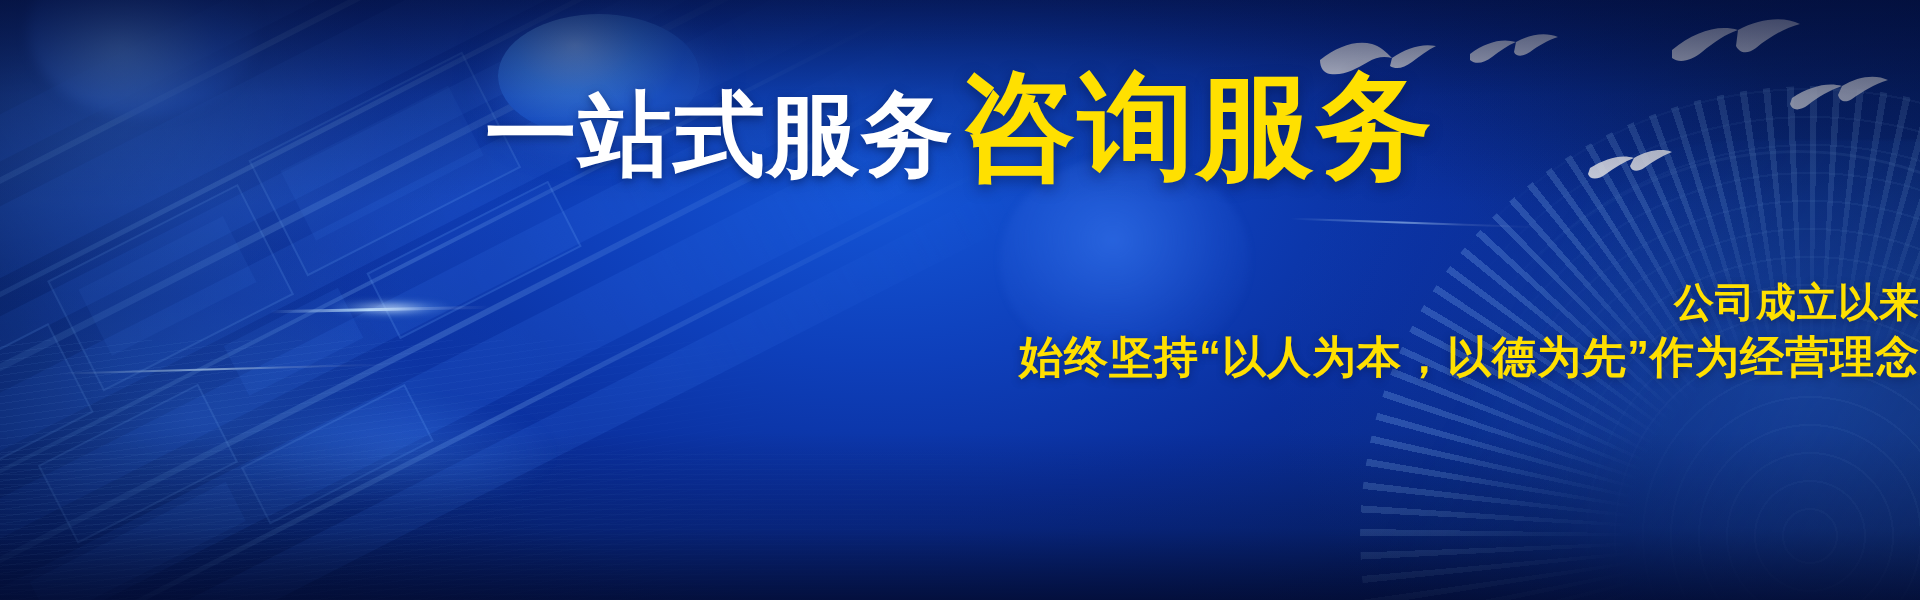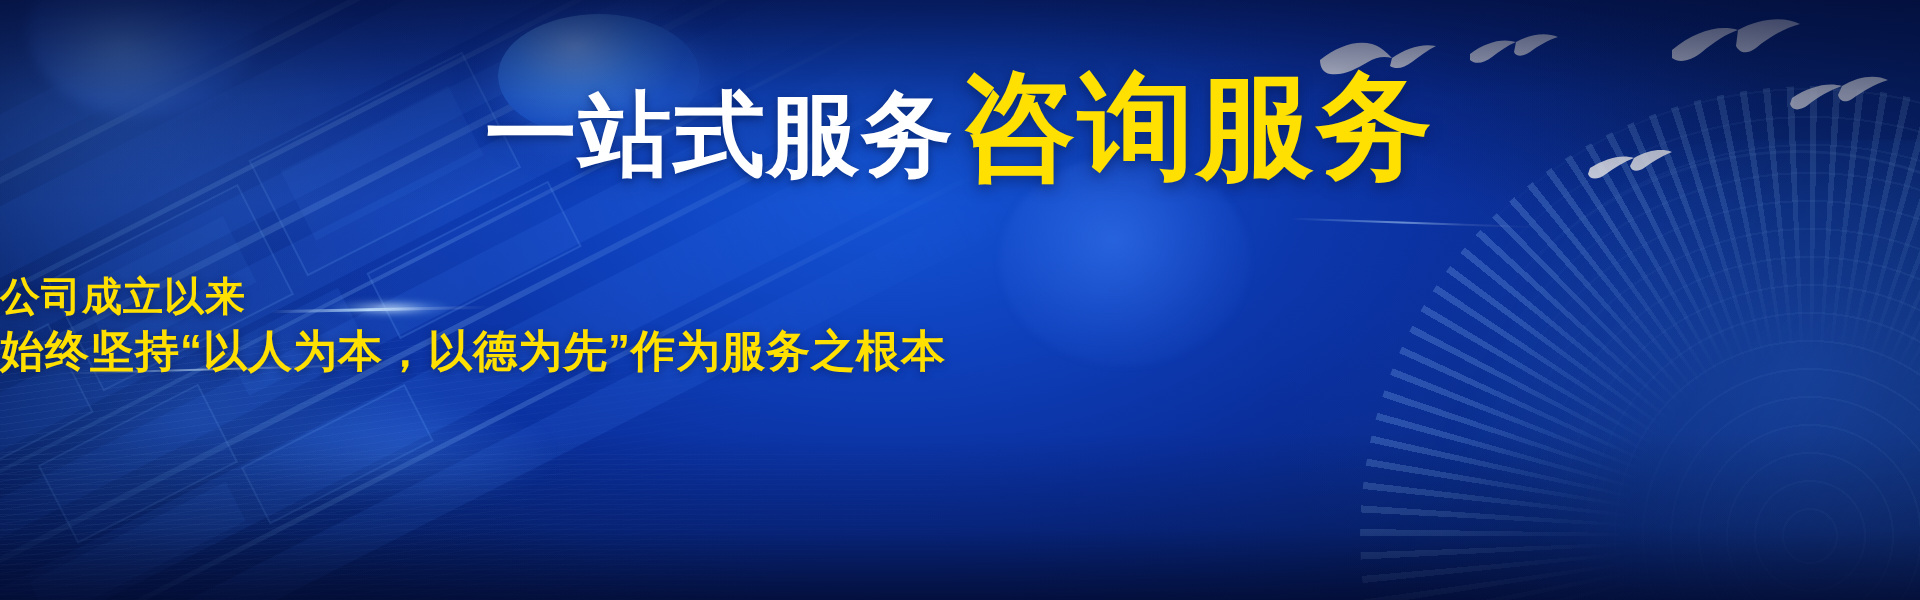--- a/index.html
+++ b/index.html
@@ -258,22 +258,22 @@
     color: #ffe000;
     letter-spacing: 3px;
     line-height: 1;
     margin-left: 4px;
     text-shadow: 0 4px 14px rgba(0,18,70,0.50);
   }
 
   .subtext {
     position: absolute;
     left: 0; right: 0;
-    top: 270px;
-    text-align: left;
+    top: 276px;
+    text-align: right;
     color: #ffe000;
     font-weight: 700;
     letter-spacing: 1px;
     text-shadow: 0 2px 8px rgba(0,16,60,0.45);
   }
   .sub-line { line-height: 1.30; }
   .sub-1 { font-size: 40px; }
   .sub-2 { font-size: 44px; }
   .sub-3 { font-size: 44px; }
 </style>
@@ -363,17 +363,17 @@
 
   <div class="content">
 
     <div class="headline">
       <span class="headline-main">一站式服务</span>
       <span class="headline-accent">咨询服务</span>
     </div>
 
     <div class="subtext">
       <div class="sub-line sub-1">公司成立以来</div>
-      <div class="sub-line sub-2">始终坚持“以人为本，以德为先”作为服务之根本</div>
+      <div class="sub-line sub-2">始终坚持“以人为本，以德为先”作为经营理念</div>
     </div>
 
   </div>
 </div>
 
 </body></html>

